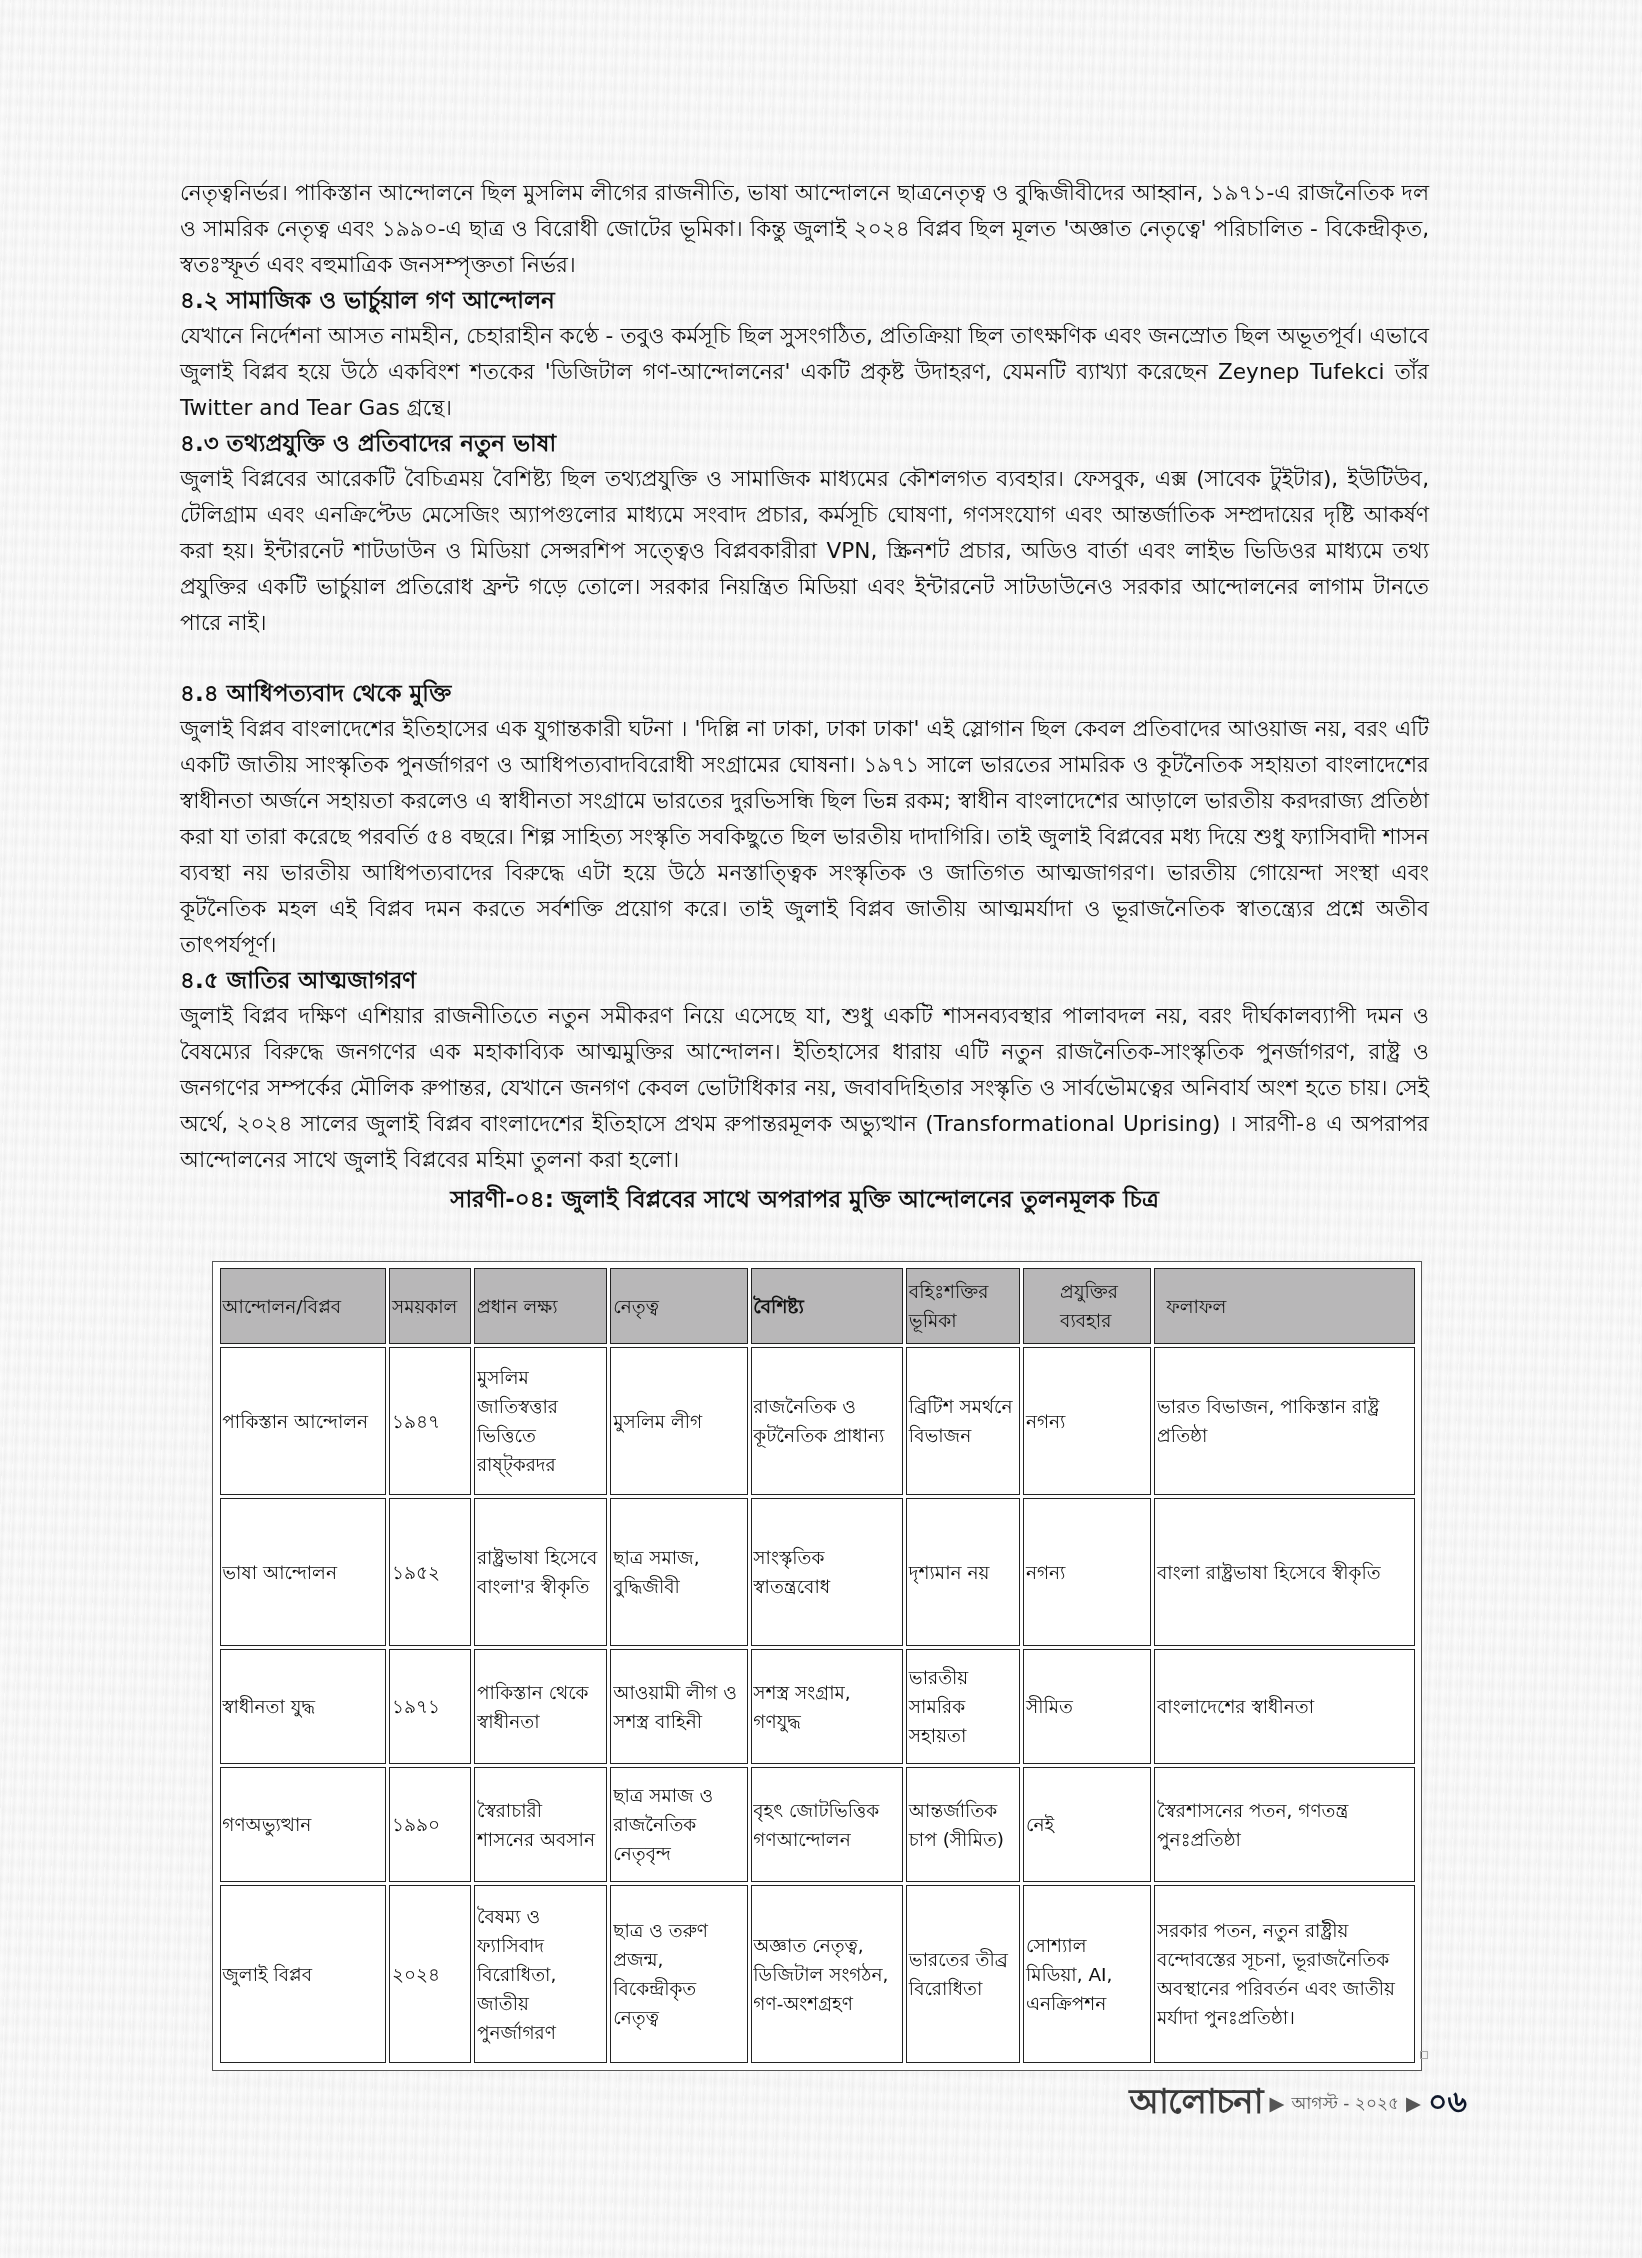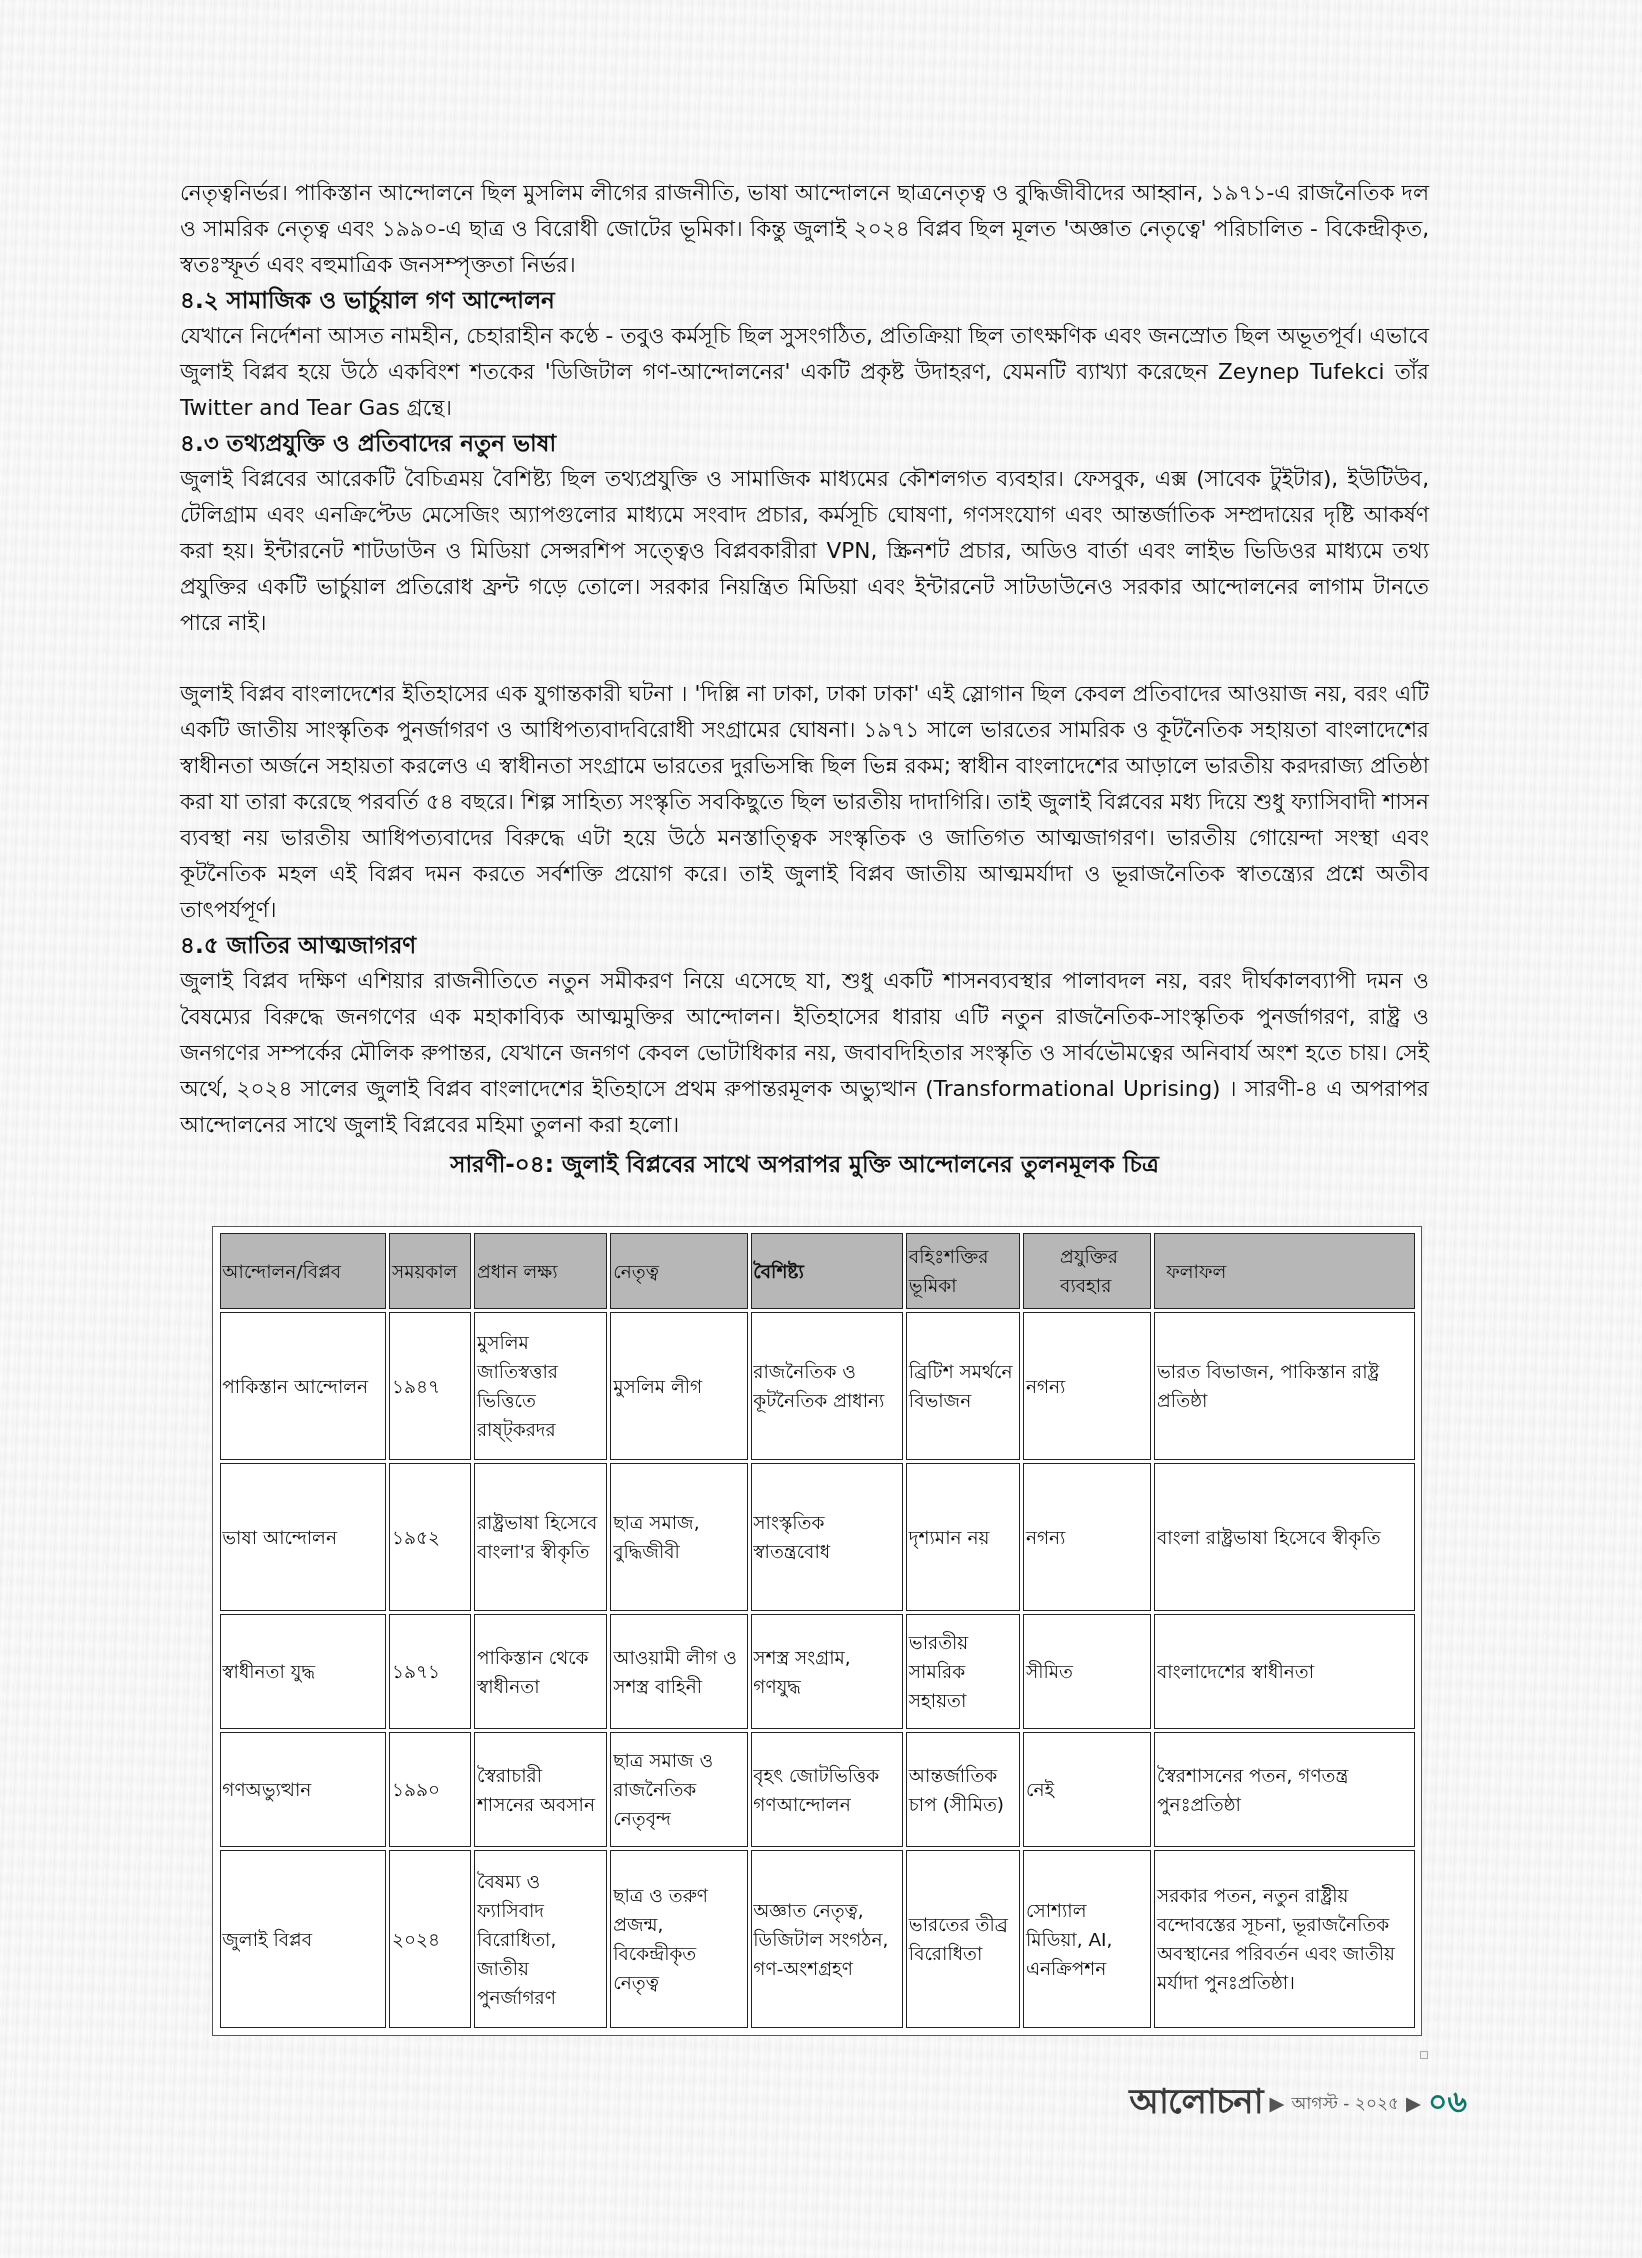--- a/index.html
+++ b/index.html
@@ -91,21 +91,21 @@
       font-weight: bold;
       color: #3a3a3a;
       letter-spacing: -0.9px;
     }
     .footer .tri {
       font-size: 19.4px;
       color: #555;
       margin: 0 7px;
     }
     .footer .date { font-size: 17px; color: #555; }
-    .footer .pg { font-size: 30px; font-weight: bold; color: #0f766e; }
+    .footer .pg { font-size: 30px; font-weight: bold; color: #0f172a; }
     .corner-mark {
       position: absolute;
       left: 1420px;
       top: 2051px;
       width: 6.2px;
       height: 6.2px;
       border: 0.9px solid #aaa;
     }
   </style>
 </head>
@@ -115,20 +115,21 @@
   <p class="para">নেতৃত্বনির্ভর। পাকিস্তান আন্দোলনে ছিল মুসলিম লীগের রাজনীতি, ভাষা আন্দোলনে ছাত্রনেতৃত্ব ও বুদ্ধিজীবীদের আহ্বান, ১৯৭১-এ রাজনৈতিক দল ও সামরিক নেতৃত্ব এবং ১৯৯০-এ ছাত্র ও বিরোধী জোটের ভূমিকা। কিন্তু জুলাই ২০২৪ বিপ্লব ছিল মূলত 'অজ্ঞাত নেতৃত্বে' পরিচালিত - বিকেন্দ্রীকৃত, স্বতঃস্ফূর্ত এবং বহুমাত্রিক জনসম্পৃক্ততা নির্ভর।</p>
 
   <h2 class="heading">৪.২ সামাজিক ও ভার্চুয়াল গণ আন্দোলন</h2>
   <p class="para">যেখানে নির্দেশনা আসত নামহীন, চেহারাহীন কণ্ঠে - তবুও কর্মসূচি ছিল সুসংগঠিত, প্রতিক্রিয়া ছিল তাৎক্ষণিক এবং জনস্রোত ছিল অভূতপূর্ব। এভাবে জুলাই বিপ্লব হয়ে উঠে একবিংশ শতকের 'ডিজিটাল গণ-আন্দোলনের' একটি প্রকৃষ্ট উদাহরণ, যেমনটি ব্যাখ্যা করেছেন Zeynep Tufekci তাঁর Twitter and Tear Gas গ্রন্থে।</p>
 
   <h2 class="heading">৪.৩ তথ্যপ্রযুক্তি ও প্রতিবাদের নতুন ভাষা</h2>
   <p class="para">জুলাই বিপ্লবের আরেকটি বৈচিত্রময় বৈশিষ্ট্য ছিল তথ্যপ্রযুক্তি ও সামাজিক মাধ্যমের কৌশলগত ব্যবহার। ফেসবুক, এক্স (সাবেক টুইটার), ইউটিউব, টেলিগ্রাম এবং এনক্রিপ্টেড মেসেজিং অ্যাপগুলোর মাধ্যমে সংবাদ প্রচার, কর্মসূচি ঘোষণা, গণসংযোগ এবং আন্তর্জাতিক সম্প্রদায়ের দৃষ্টি আকর্ষণ করা হয়। ইন্টারনেট শাটডাউন ও মিডিয়া সেন্সরশিপ সত্ত্বেও বিপ্লবকারীরা VPN, স্ক্রিনশট প্রচার, অডিও বার্তা এবং লাইভ ভিডিওর মাধ্যমে তথ্য প্রযুক্তির একটি ভার্চুয়াল প্রতিরোধ ফ্রন্ট গড়ে তোলে। সরকার নিয়ন্ত্রিত মিডিয়া এবং ইন্টারনেট সাটডাউনেও সরকার আন্দোলনের লাগাম টানতে পারে নাই।</p>
 
   <div class="gap"></div>
 
+  <h2 class="heading">৪.৪ আধিপত্যবাদ থেকে মুক্তি</h2>
   <p class="para">জুলাই বিপ্লব বাংলাদেশের ইতিহাসের এক যুগান্তকারী ঘটনা । 'দিল্লি না ঢাকা, ঢাকা ঢাকা' এই স্লোগান ছিল কেবল প্রতিবাদের আওয়াজ নয়, বরং এটি একটি জাতীয় সাংস্কৃতিক পুনর্জাগরণ ও আধিপত্যবাদবিরোধী সংগ্রামের ঘোষনা। ১৯৭১ সালে ভারতের সামরিক ও কূটনৈতিক সহায়তা বাংলাদেশের স্বাধীনতা অর্জনে সহায়তা করলেও এ স্বাধীনতা সংগ্রামে ভারতের দুরভিসন্ধি ছিল ভিন্ন রকম; স্বাধীন বাংলাদেশের আড়ালে ভারতীয় করদরাজ্য প্রতিষ্ঠা করা যা তারা করেছে পরবর্তি ৫৪ বছরে। শিল্প সাহিত্য সংস্কৃতি সবকিছুতে ছিল ভারতীয় দাদাগিরি। তাই জুলাই বিপ্লবের মধ্য দিয়ে শুধু ফ্যাসিবাদী শাসন ব্যবস্থা নয় ভারতীয় আধিপত্যবাদের বিরুদ্ধে এটা হয়ে উঠে মনস্তাত্ত্বিক সংস্কৃতিক ও জাতিগত আত্মজাগরণ। ভারতীয় গোয়েন্দা সংস্থা এবং কূটনৈতিক মহল এই বিপ্লব দমন করতে সর্বশক্তি প্রয়োগ করে। তাই জুলাই বিপ্লব জাতীয় আত্মমর্যাদা ও ভূরাজনৈতিক স্বাতন্ত্র্যের প্রশ্নে অতীব তাৎপর্যপূর্ণ।</p>
 
   <h2 class="heading">৪.৫ জাতির আত্মজাগরণ</h2>
   <p class="para">জুলাই বিপ্লব দক্ষিণ এশিয়ার রাজনীতিতে নতুন সমীকরণ নিয়ে এসেছে যা, শুধু একটি শাসনব্যবস্থার পালাবদল নয়, বরং দীর্ঘকালব্যাপী দমন ও বৈষম্যের বিরুদ্ধে জনগণের এক মহাকাব্যিক আত্মমুক্তির আন্দোলন। ইতিহাসের ধারায় এটি নতুন রাজনৈতিক-সাংস্কৃতিক পুনর্জাগরণ, রাষ্ট্র ও জনগণের সম্পর্কের মৌলিক রুপান্তর, যেখানে জনগণ কেবল ভোটাধিকার নয়, জবাবদিহিতার সংস্কৃতি ও সার্বভৌমত্বের অনিবার্য অংশ হতে চায়। সেই অর্থে, ২০২৪ সালের জুলাই বিপ্লব বাংলাদেশের ইতিহাসে প্রথম রুপান্তরমূলক অভ্যুত্থান (Transformational Uprising) । সারণী-৪ এ অপরাপর আন্দোলনের সাথে জুলাই বিপ্লবের মহিমা তুলনা করা হলো।</p>
 
   <div class="table-title">সারণী-০৪: জুলাই বিপ্লবের সাথে অপরাপর মুক্তি আন্দোলনের তুলনমূলক চিত্র</div>
 
   <div class="tbl-wrap">
     <table class="cmp">
       <colgroup>

